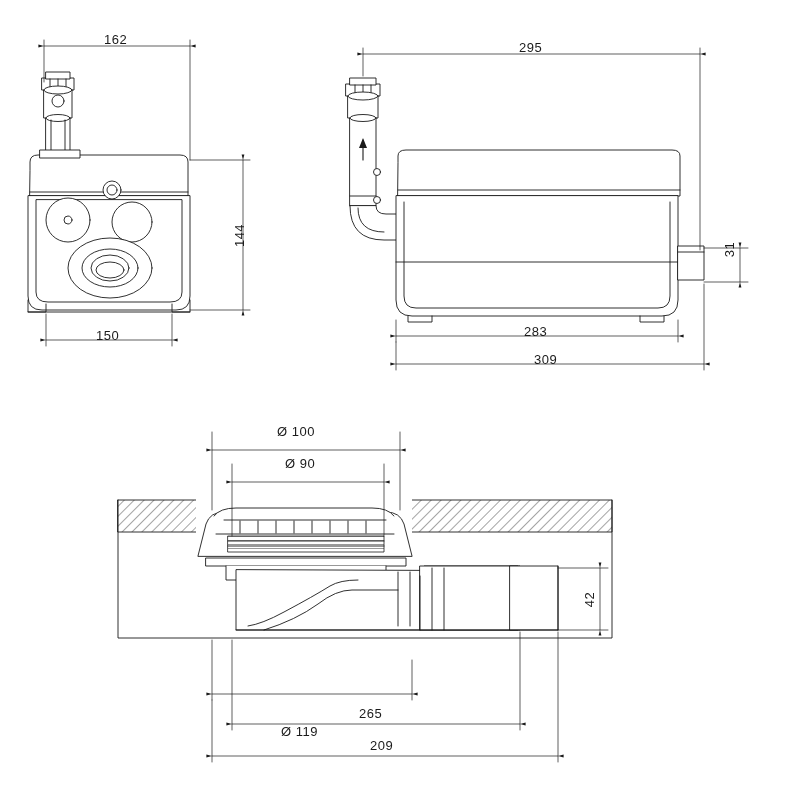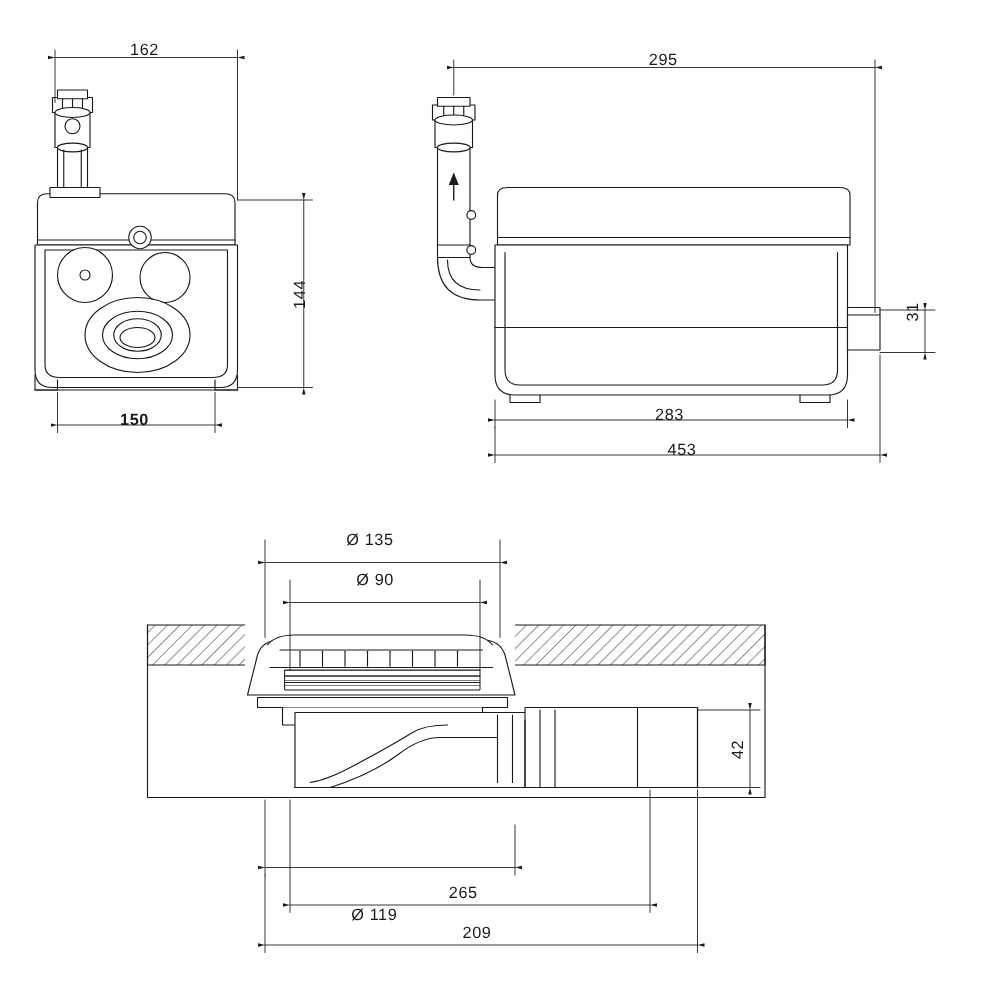--- a/index.html
+++ b/index.html
@@ -261,31 +261,31 @@
         <line x1="558" y1="632" x2="558" y2="762"></line>
       </g>
 
     </g>
   </svg>
 
   <div class="dim-label" style="left:104px; top:32px;">162</div>
 
   <div class="dim-label vertical" style="left:228px; top:228px; transform:rotate(-90deg);">144</div>
 
-  <div class="dim-label" style="left:96px; top:328px;font-weight:bold;">150</div>
+  <div class="dim-label" style="left:96px; top:328px;">150</div>
 
   <div class="dim-label" style="left:519px; top:40px;text-align:right;">295</div>
 
   <div class="dim-label vertical" style="left:722px; top:242px; transform:rotate(-90deg);">31</div>
 
   <div class="dim-label" style="left:524px; top:324px;text-align:right;">283</div>
 
-  <div class="dim-label" style="left:534px; top:352px;">453</div>
-
-  <div class="dim-label" style="left:277px; top:424px;">Ø 135</div>
+  <div class="dim-label" style="left:534px; top:352px;">309</div>
+
+  <div class="dim-label" style="left:277px; top:424px;">Ø 100</div>
 
   <div class="dim-label" style="left:285px; top:456px;">Ø 90</div>
 
   <div class="dim-label vertical" style="left:582px; top:592px; transform:rotate(-90deg);">42</div>
 
   <div class="dim-label" style="left:281px; top:676px;margin-top:48px;">Ø 119</div>
 
   <div class="dim-label" style="left:359px; top:706px;">265</div>
 
   <div class="dim-label" style="left:370px; top:738px;">209</div>

